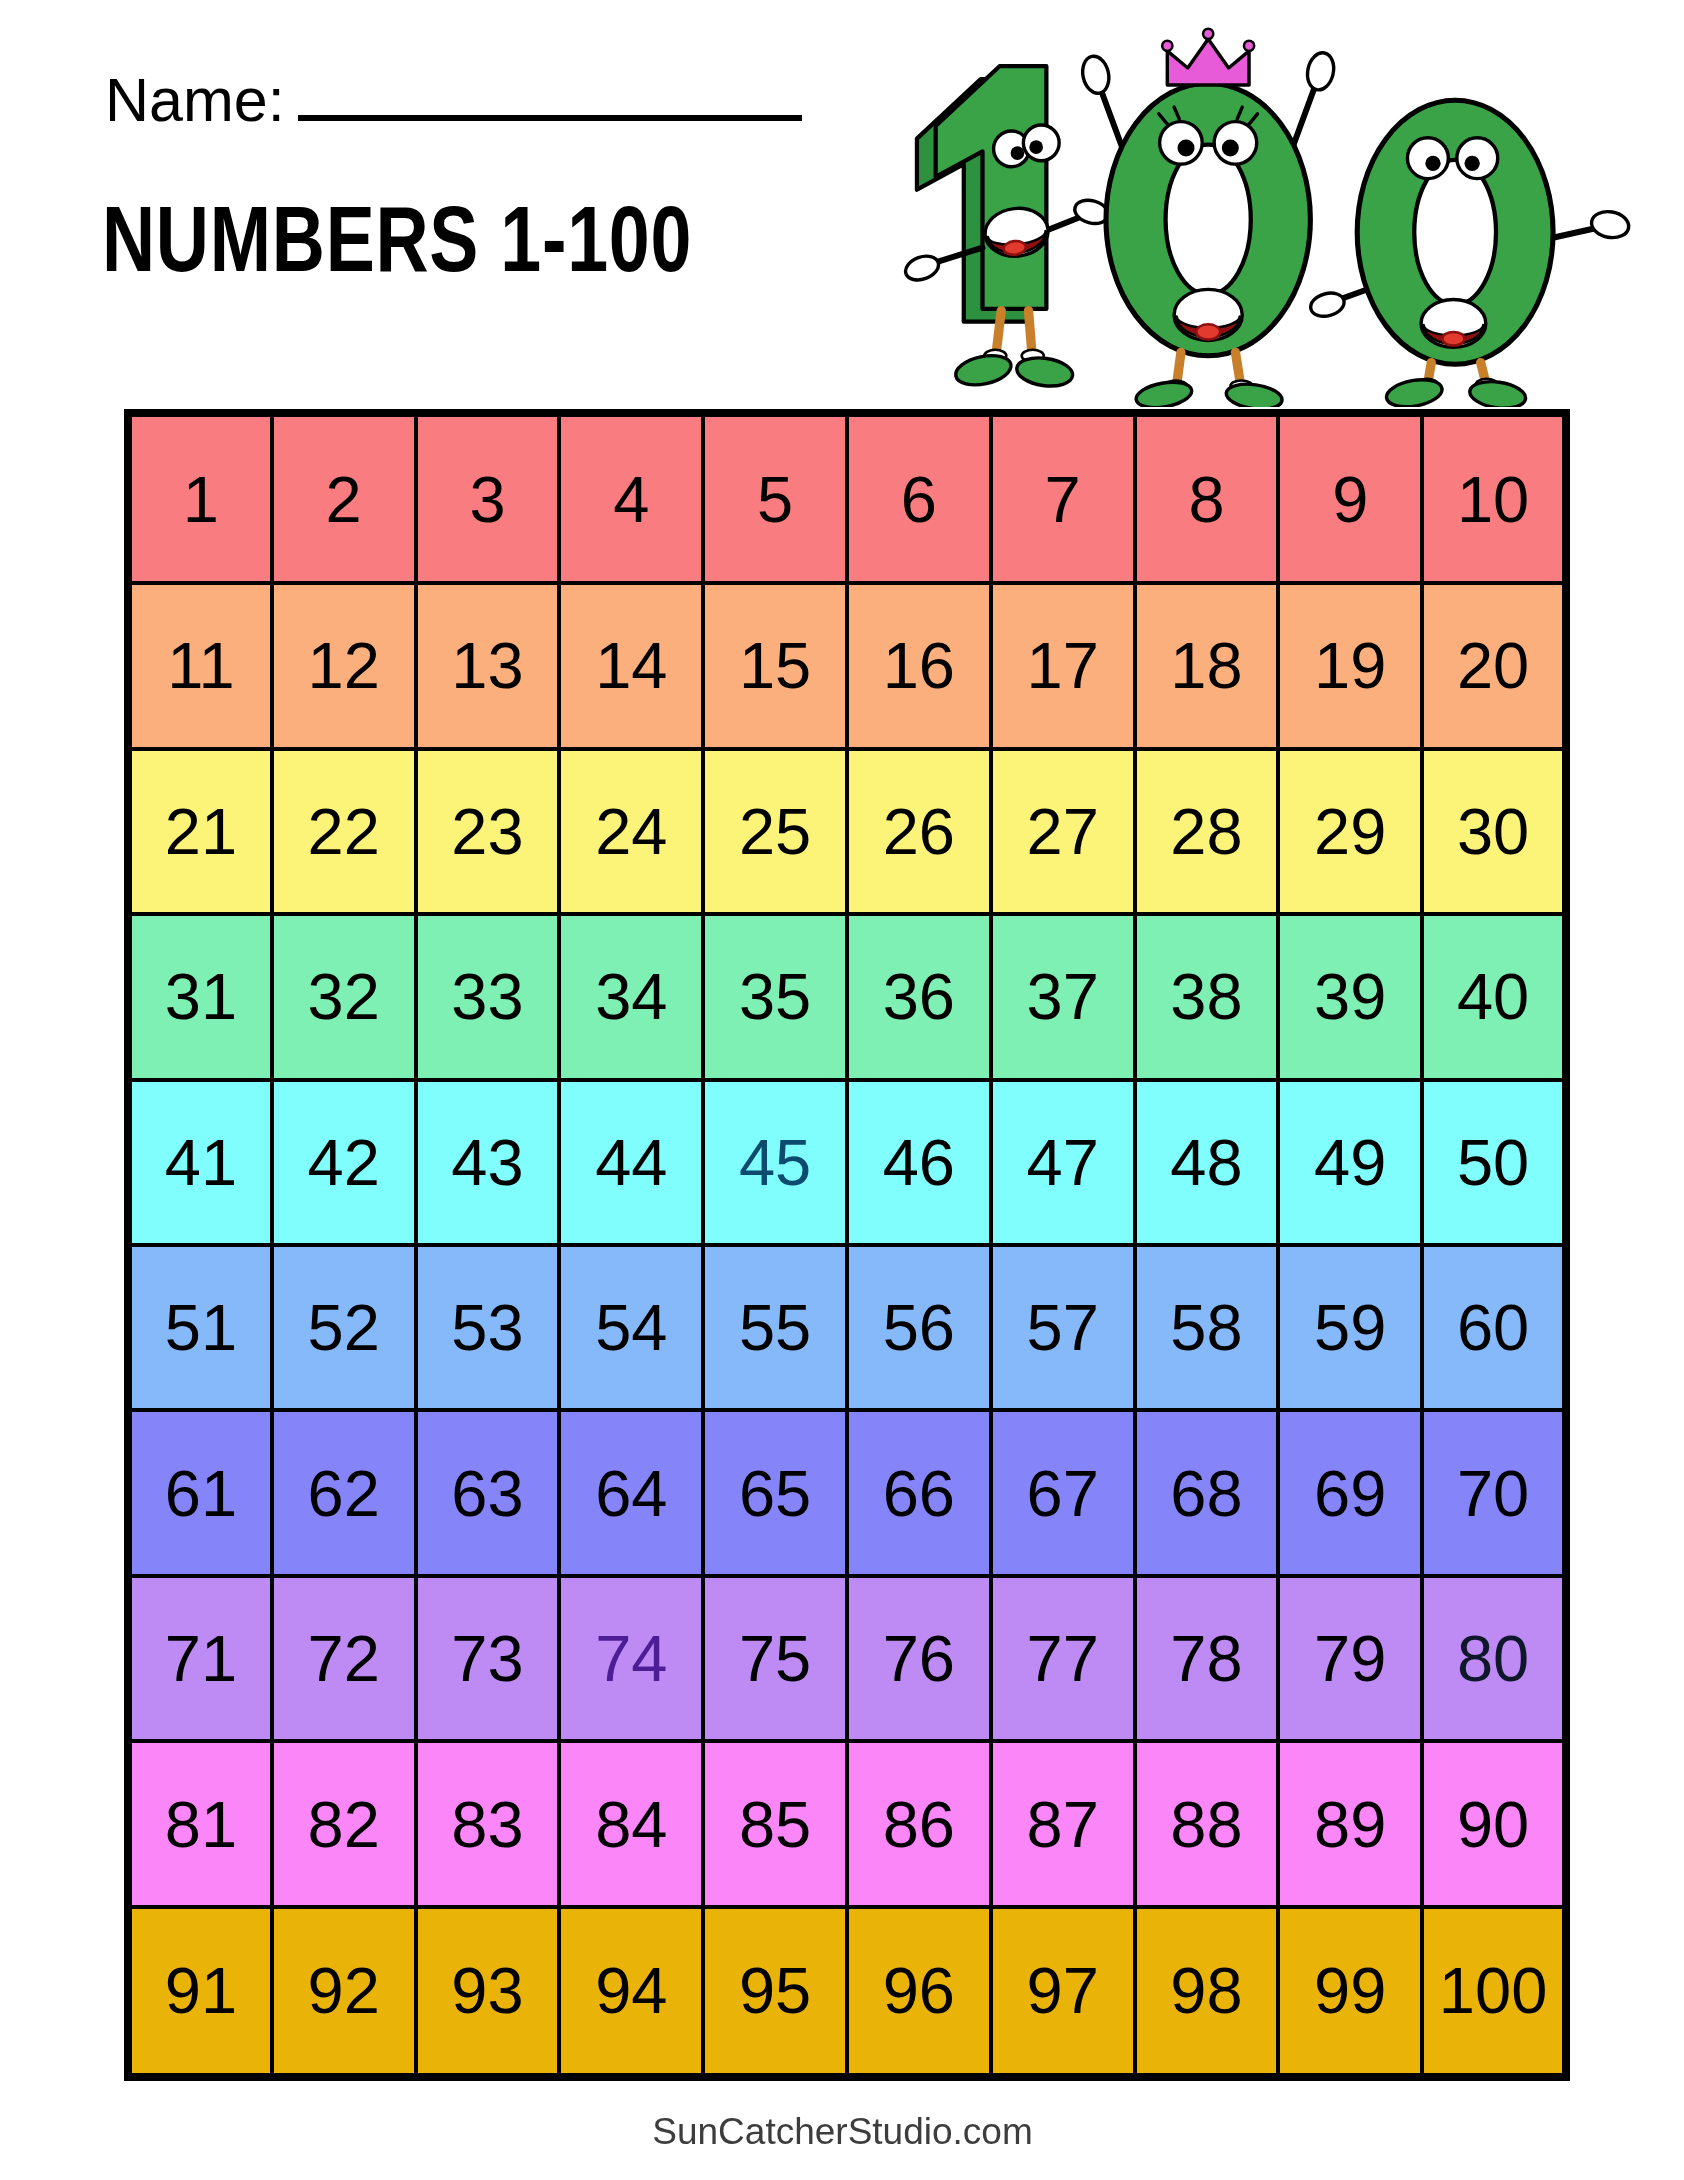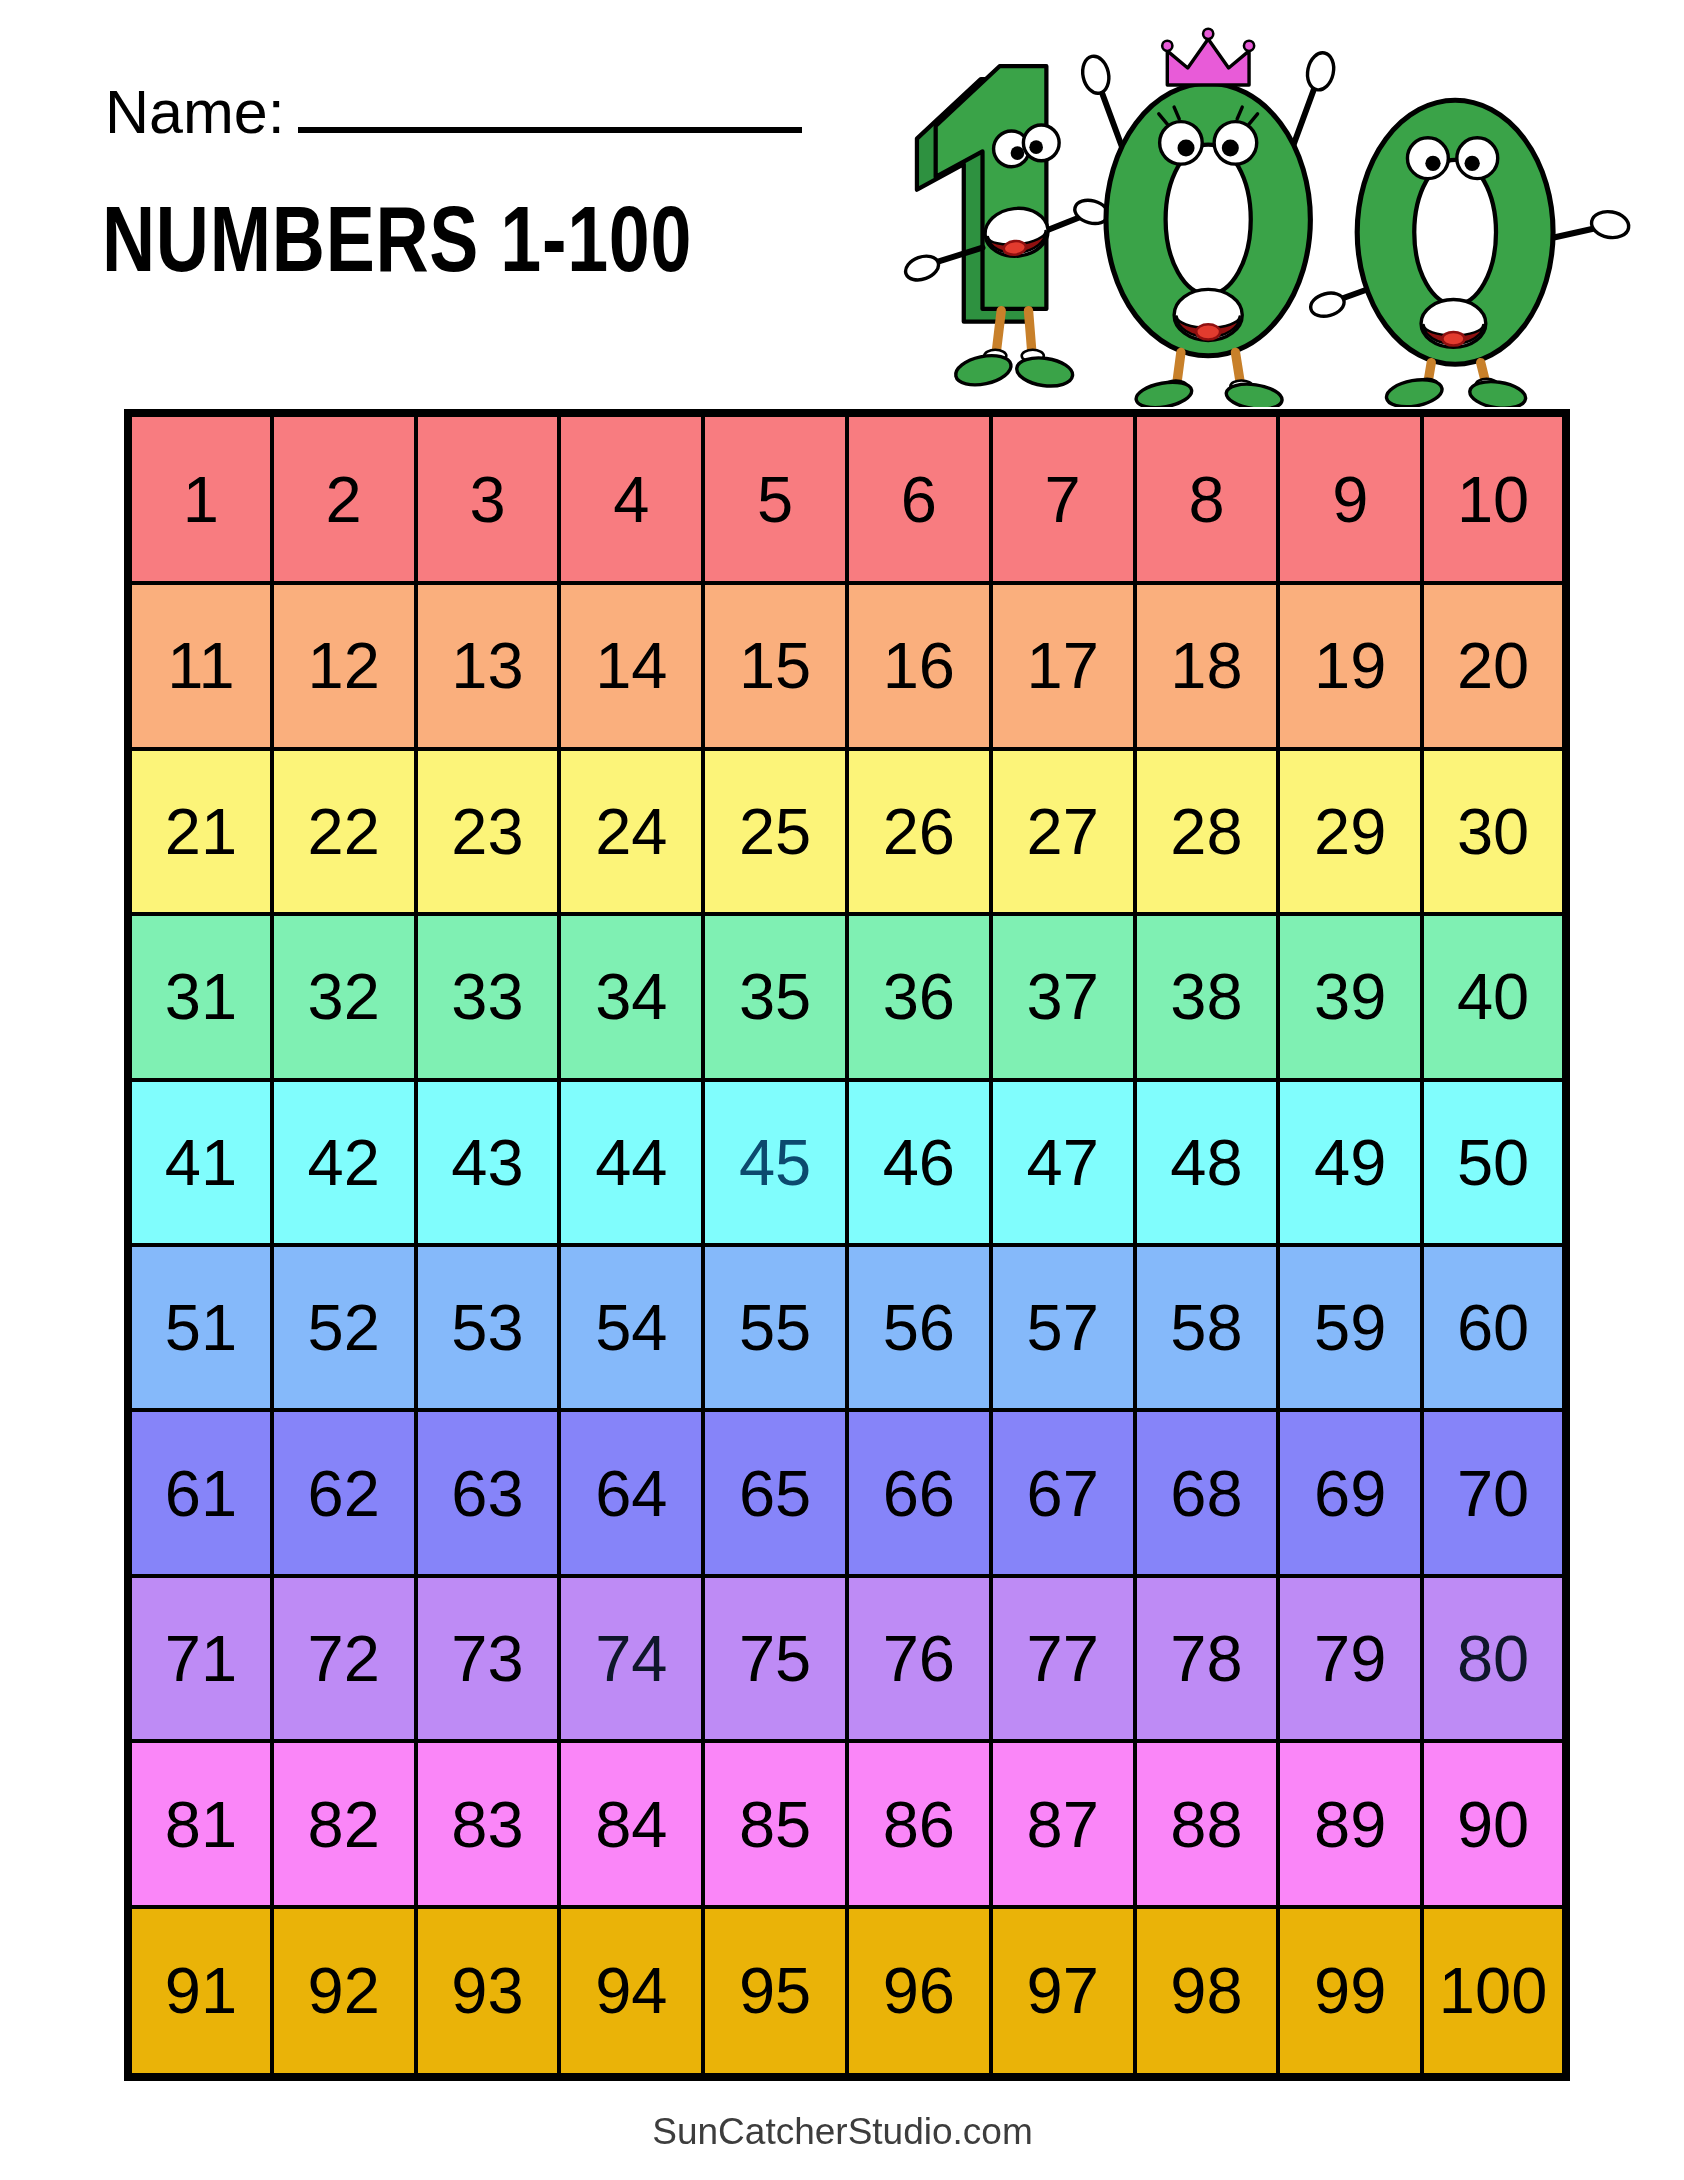--- a/index.html
+++ b/index.html
@@ -8,21 +8,21 @@
     width: 1685px;
     height: 2181px;
     background: #ffffff;
     font-family: "Liberation Sans", sans-serif;
     color: #000;
     overflow: hidden;
   }
   .name-row {
     position: absolute;
     left: 105px;
-    top: 82px;
+    top: 70px;
     font-size: 61px;
     line-height: 1;
     white-space: nowrap;
   }
   .name-line {
     display: inline-block;
     width: 504px;
     height: 0.9px;
     border-bottom: 6px solid #000;
     margin-left: 13.6px;
@@ -277,21 +277,21 @@
           <td style="color: rgb(0, 0, 0);">66</td>
           <td style="color: rgb(0, 0, 0);">67</td>
           <td style="color: rgb(0, 0, 0);">68</td>
           <td style="color: rgb(0, 0, 0);">69</td>
           <td style="color: rgb(0, 0, 0);">70</td>
         </tr>
         <tr style="background-color: rgb(190, 139, 245);">
           <td style="color: rgb(0, 0, 0); text-align: center;">71</td>
           <td style="color: rgb(0, 0, 0);">72</td>
           <td style="color: rgb(0, 0, 0);">73</td>
-          <td style="color: #0f172a;">74</td>
+          <td style="color: #4c1d95;">74</td>
           <td style="color: rgb(0, 0, 0);">75</td>
           <td style="color: rgb(0, 0, 0);">76</td>
           <td style="color: rgb(0, 0, 0);">77</td>
           <td style="color: rgb(0, 0, 0);">78</td>
           <td style="color: rgb(0, 0, 0);">79</td>
           <td style="color: #0f172a;">80</td>
         </tr>
         <tr style="background-color: rgb(250, 134, 248);">
           <td style="color: rgb(0, 0, 0);">81</td>
           <td style="color: rgb(0, 0, 0);">82</td>

